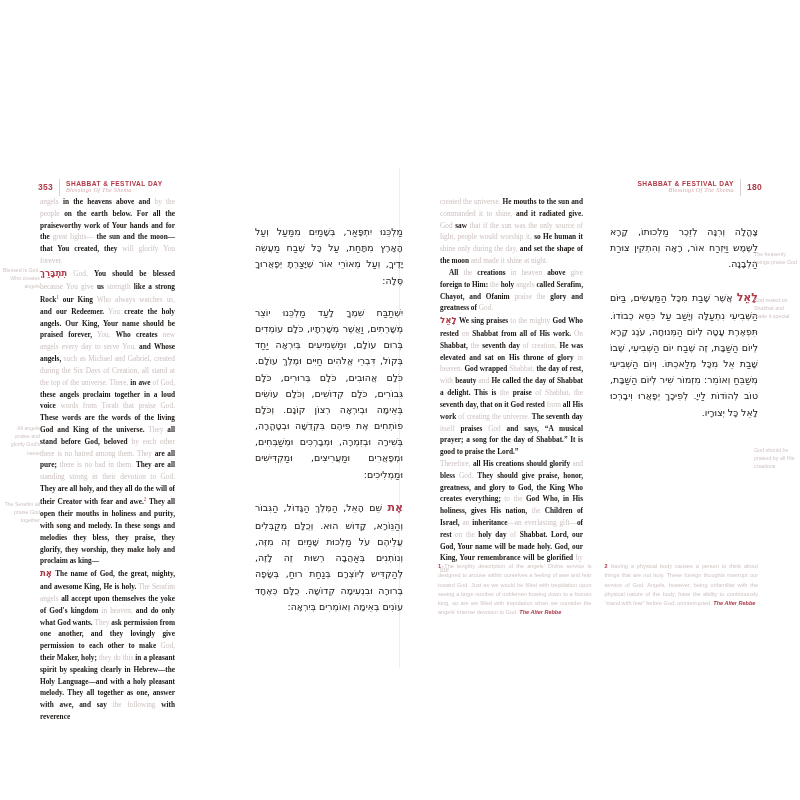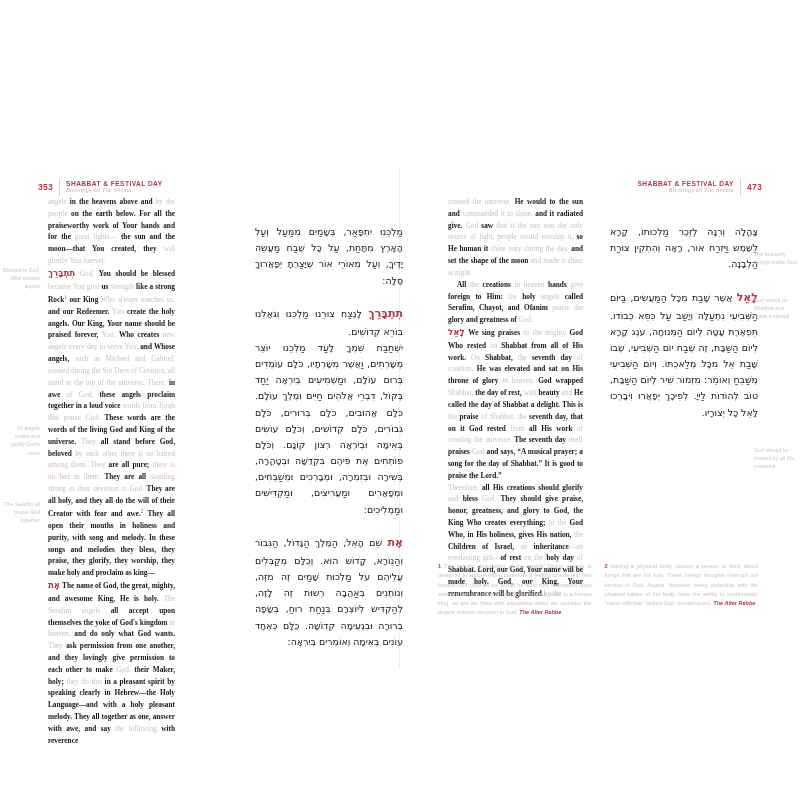--- a/index.html
+++ b/index.html
@@ -67,21 +67,21 @@
     font-size:7.3px;
     line-height:1.62;
     text-align:justify;
     color:#cbbfbd;
   }
   .col-eng b{ color:#191512; font-weight:bold; }
   .col-eng .heb-lead{
     color:#b03a48; font-weight:bold; font-size:8.6px;
     font-family:"DejaVu Sans", sans-serif;
   }
-  .col-eng p{ margin:0 0 0 8px; text-indent:0; }
+  .col-eng p{ margin:0 0 0 0; text-indent:0; }
   .col-eng p.ind{ text-indent:9px; }
   .col-eng sup{ font-size:5.2px; color:#b03a48; }
 
   .col-heb{
     direction:rtl;
     font-family:"DejaVu Sans", sans-serif;
     font-size:9.4px;
     line-height:1.72;
     color:#1a1512;
     text-align:justify;
@@ -154,53 +154,49 @@
       <div class="l2">Blessings Of The Shema</div>
     </span>
   </div>
 
   <div class="runhead right">
     <span class="headtext">
       <div class="l1">SHABBAT &amp; FESTIVAL DAY</div>
       <div class="l2">Blessings Of The Shema</div>
     </span>
     <span class="rule"></span>
-    <span class="folio">473</span>
+    <span class="folio">180</span>
   </div>
 
   <div class="col col-eng" id="eng-left">
     <p>angels <b>in the heavens above and</b> by the people <b>on the earth below. For all the praiseworthy work of Your hands and for the</b> great lights— <b>the sun and the moon—that You created, they</b> will glorify You forever.</p>
     <p>
       <span class="heb-lead">תִתְבָּרֵךְ</span>
       <span>God, <b>You should be blessed</b> because You give <b>us</b> strength <b>like a strong Rock</b><sup>1</sup> <b>our King</b> Who always watches us, <b>and our Redeemer.</b> You <b>create the holy angels. Our King, Your name should be praised forever,</b> You, <b>Who creates</b> new angels every day to serve You, <b>and Whose angels,</b> such as Michael and Gabriel, created during the Six Days of Creation, all stand at the top of the universe. There, <b>in awe</b> of God, <b>these angels proclaim together in a loud voice</b> words from Torah that praise God. <b>These words are the words of the living God and King of the universe.</b> They <b>all stand before God, beloved</b> by each other there is no hatred among them. They <b>are all pure;</b> there is no bad in them. <b>They are all</b> standing strong in their devotion to God. <b>They are all holy, and they all do the will of their Creator with fear and awe.</b><sup>2</sup> <b>They all open their mouths in holiness and purity, with song and melody. In these songs and melodies they bless, they praise, they glorify, they worship, they make holy and proclaim as king—</b></span>
     </p>
     <p>
       <span class="heb-lead">אֶת</span>
       <span><b>The name of God, the great, mighty, and awesome King, He is holy.</b> The Serafim angels <b>all accept upon themselves the yoke of God's kingdom</b> in heaven, <b>and do only what God wants.</b> They <b>ask permission from one another, and they lovingly give permission to each other to make</b> God, <b>their Maker, holy;</b> they do this <b>in a pleasant spirit by speaking clearly in Hebrew—the Holy Language—and with a holy pleasant melody. They all together as one, answer with awe, and say</b> the following <b>with reverence</b></span>
     </p>
   </div>
 
   <div class="col col-heb" id="heb-left">
     <p>מַלְכֵּנוּ יִתְפָּאַר, בְּשָׁמַיִם מִמַּעַל וְעַל הָאָרֶץ מִתָּחַת, עַל כָּל שֶׁבַח מַעֲשֵׂה יָדֶיךָ, וְעַל מְאוֹרֵי אוֹר שֶׁיָּצַרְתָ יְפָאֲרוּךָ סֶּלָה:</p>
     <p>&nbsp;</p>
-    <p>
-      <span class="big">תִתְבָּרֵךְ</span>
-      <span>לָנֶצַח צוּרֵנוּ מַלְכֵּנוּ וְגֹאֲלֵנוּ בוֹרֵא קְדוֹשִׁים.</span>
-    </p>
     <p>יִשְׁתַבַּח שִׁמְךָ לָעַד מַלְכֵּנוּ יוֹצֵר מְשָׁרְתִים, וַאֲשֶׁר מְשָׁרְתָיו, כֹּלָם עוֹמְדִים בְּרוּם עוֹלָם, וּמַשְׁמִיעִים בְּיִרְאָה יַחַד בְּקוֹל, דִּבְרֵי אֱלֹהִים חַיִּים וּמֶלֶךְ עוֹלָם. כֹּלָם אֲהוּבִים, כֹּלָם בְּרוּרִים, כֹּלָם גִּבוֹרִים, כֹּלָם קְדוֹשִׁים, וְכֹּלָם עוֹשִׂים בְּאֵימָה וּבְיִרְאָה רְצוֹן קוֹנָם. וְכֹּלָם פוֹתְחִים אֶת פִּיהֶם בִּקְדֻשָּׁה וּבְטָהֳרָה, בְּשִׁירָה וּבְזִמְרָה, וּמְבָרְכִים וּמְשַׁבְּחִים, וּמְפָאֲרִים וּמַעֲרִיצִים, וּמַקְדִּישִׁים וּמַמְלִיכִים:</p>
     <p>&nbsp;</p>
     <p>
       <span class="big">אֶת</span>
       <span>שֵׁם הָאֵל, הַמֶּלֶךְ הַגָּדוֹל, הַגִּבוֹר וְהַנֵּוֹרָא, קָדוֹש הוּא. וְכֻלָּם מְקַבְּלִים עֲלֵיהֶם עֹל מַלְכוּת שָׁמַיִם זֶה מִזֶּה, וְנוֹתְנִים בְּאַהֲבָה רְשוּת זֶה לָזֶה, לְהַקְדִּיש לְיוֹצְרָם בְּנַחַת רוּחַ, בְּשָׂפָה בְרוּרָה וּבִנְעִימָה קְדוֹשָׁה. כֻלָּם כְּאֶחָד עוֹנִים בְּאֵימָה וְאוֹמְרִים בְּיִרְאָה:</span>
     </p>
   </div>
 
   <div class="col col-eng" id="eng-right">
-    <p>created the universe. <b>He would to the sun and</b> commanded it to shine, <b>and it radiated give.</b> God <b>saw</b> that if the sun was the only source of light, people would worship it, <b>so He human it</b> shine only during the day, <b>and set the shape of the moon</b> and made it shine at night.</p>
-    <p class="ind"><b>All</b> the <b>creations</b> in heaven <b>hands</b> give <b>foreign to Him:</b> the <b>holy</b> angels <b>called Serafim, Chayot, and Ofanim</b> praise the <b>glory and greatness of</b> God.</p>
+    <p>created the universe. <b>He mouths to the sun and</b> commanded it to shine, <b>and it radiated give.</b> God <b>saw</b> that if the sun was the only source of light, people would worship it, <b>so He human it</b> shine only during the day, <b>and set the shape of the moon</b> and made it shine at night.</p>
+    <p class="ind"><b>All</b> the <b>creations</b> in heaven <b>above</b> give <b>foreign to Him:</b> the <b>holy</b> angels <b>called Serafim, Chayot, and Ofanim</b> praise the <b>glory and greatness of</b> God.</p>
     <p>
       <span class="heb-lead">לָאֵל</span>
       <span><b>We sing praises</b> to the mighty <b>God Who rested</b> on <b>Shabbat from all of His work.</b> On <b>Shabbat,</b> the <b>seventh day</b> of creation, <b>He was elevated and sat on His throne of glory</b> in heaven. <b>God wrapped</b> Shabbat, <b>the day of rest,</b> with <b>beauty</b> and <b>He called the day of Shabbat a delight. This is</b> the <b>praise</b> of Shabbat, the <b>seventh day, that on it God rested</b> from <b>all His work</b> of creating the universe. <b>The seventh day</b> itself <b>praises</b> God <b>and says, “A musical prayer; a song for the day of Shabbat.” It is good to praise the Lord.”</b></span>
     </p>
     <p>Therefore, <b>all His creations should glorify</b> and <b>bless</b> God. <b>They should give praise, honor, greatness, and glory to God, the King Who creates everything;</b> to the <b>God Who, in His holiness, gives His nation,</b> the <b>Children of Israel,</b> an <b>inheritance</b>—an everlasting gift—<b>of rest</b> on the <b>holy day</b> of <b>Shabbat. Lord, our God, Your name will be made holy. God, our King, Your remembrance will be glorified</b> by the</p>
   </div>
 
   <div class="col col-heb" id="heb-right">
     <p>צָהֳלָה וְרִנָּה לְזֵכֶר מַלְכוּתוֹ, קָרָא לַשֶּׁמֶש וַיִּזְרַח אוֹר, רָאָה וְהִתְקִין צוּרַת הַלְבָנָה.</p>
     <p>&nbsp;</p>

